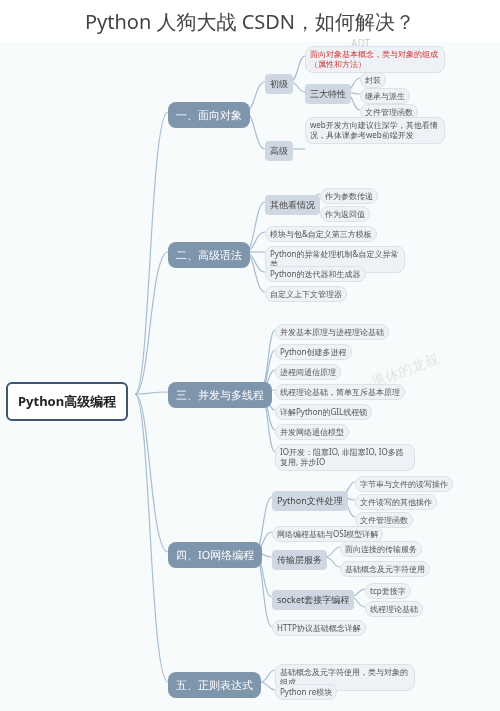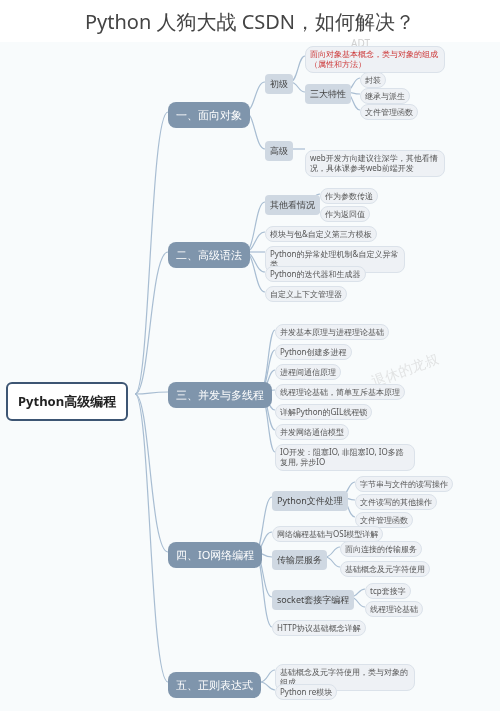--- a/index.html
+++ b/index.html
@@ -154,21 +154,21 @@
 <div class="root">Python高级编程</div>
 
 <div class="branch" style="left:168px; top:60px">一、面向对象</div>
 <div class="sub" style="left:265px; top:32px">初级</div>
 <div class="leaf red" style="left:305px; top:4px">面向对象基本概念，类与对象的组成（属性和方法）</div>
 <div class="sub" style="left:305px; top:42px">三大特性</div>
 <div class="leaf" style="left:360px; top:30px">封装</div>
 <div class="leaf" style="left:360px; top:46px">继承与派生</div>
 <div class="leaf" style="left:360px; top:62px">文件管理函数</div>
 <div class="sub" style="left:265px; top:99px">高级</div>
-<div class="leaf" style="left:305px; top:108px">web开发方向建议往深学，其他看情况，具体课参考web前端开发</div>
+<div class="leaf" style="left:305px; top:75px">web开发方向建议往深学，其他看情况，具体课参考web前端开发</div>
 
 <div class="branch" style="left:168px; top:200px">二、高级语法</div>
 <div class="sub" style="left:265px; top:153px">其他看情况</div>
 <div class="leaf" style="left:320px; top:146px">作为参数传递</div>
 <div class="leaf" style="left:320px; top:164px">作为返回值</div>
 <div class="leaf" style="left:265px; top:184px">模块与包&amp;自定义第三方模板</div>
 <div class="leaf" style="left:265px; top:204px">Python的异常处理机制&amp;自定义异常类</div>
 <div class="leaf" style="left:265px; top:224px">Python的迭代器和生成器</div>
 <div class="leaf" style="left:265px; top:244px">自定义上下文管理器</div>
 

